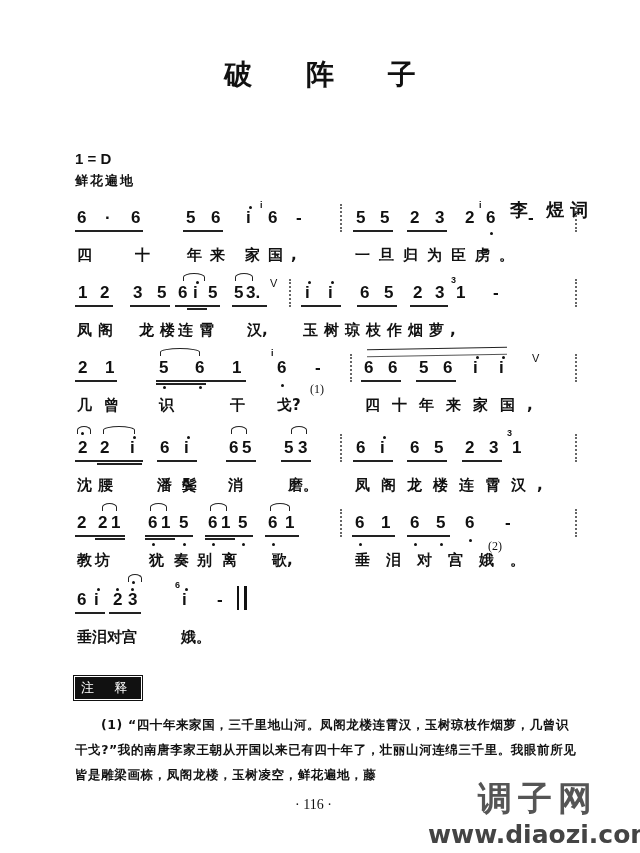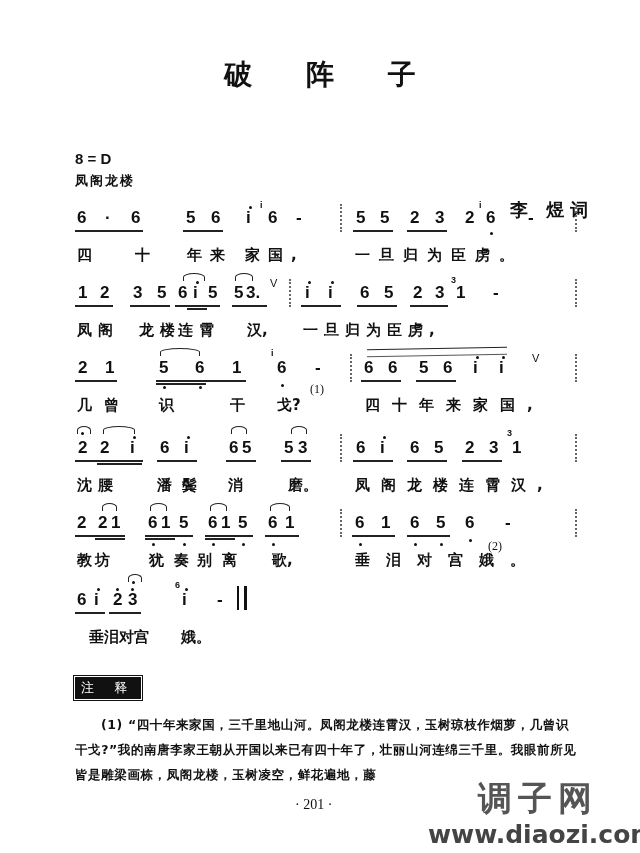--- a/index.html
+++ b/index.html
@@ -30,22 +30,22 @@
                font-size:13px; padding:1px 5px; letter-spacing:8px; border:1px solid #111; outline:1px solid #111; outline-offset:1px; }
   .annotation { position:absolute; top:712px; left:75px; width:502px; font-size:12.5px; line-height:25px; font-weight:bold; text-indent:26px; letter-spacing:0.6px; }
   .page-num { position:absolute; top:797px; left:295px; font-size:14px; font-family:"Liberation Serif", serif; }
   .wm1 { position:absolute; top:776px; left:478px; font-size:34px; font-weight:bold; color:#555; letter-spacing:6px; }
   .wm2 { position:absolute; top:820px; left:428px; font-size:25px; font-weight:bold; color:#444; font-family:"DejaVu Sans", sans-serif; }
 </style>
 </head>
 <body>
 
 <div class="title">破 阵 子</div>
-<div class="key">8 = D</div>
-<div class="tempo">凤阁龙楼</div>
+<div class="key">1 = D</div>
+<div class="tempo">鲜花遍地</div>
 <div class="lyricist">李 煜词</div>
 
 <div class="row" style="top:208px;">
   <div class="notes">
     <span class="cell" style="left:2px">6</span>
     <span class="cell" style="left:30px">·</span>
     <span class="cell" style="left:56px">6</span>
     <div class="ul" style="left:0; top:22px; width:68px"></div>
     <span class="cell" style="left:111px">5</span>
     <span class="cell" style="left:136px">6</span>
@@ -113,21 +113,21 @@
     <span class="grace" style="left:376px; top:-8px">3</span>
     <span class="cell" style="left:381px">1</span>
     <span class="cell" style="left:418px">-</span>
     <div class="bar" style="left:500px"></div>
   </div>
   <div class="lyrics">
     <span class="lyr" style="left:2px; letter-spacing:6px">凤阁</span>
     <span class="lyr" style="left:64px; letter-spacing:6px">龙楼</span>
     <span class="lyr" style="left:103px; letter-spacing:6px">连霄</span>
     <span class="lyr" style="left:172px">汉,</span>
-    <span class="lyr" style="left:228px; letter-spacing:6px">一旦归为臣虏,</span>
+    <span class="lyr" style="left:228px; letter-spacing:6px">玉树琼枝作烟萝,</span>
   </div>
 </div>
 
 <div class="row" style="top:358px;">
   <div class="notes">
     <span class="cell" style="left:3px">2</span>
     <span class="cell" style="left:30px">1</span>
     <div class="ul" style="left:0; top:22px; width:42px"></div>
     <span class="slur" style="left:85px; top:-10px; width:38px"></span>
     <span class="cell" style="left:84px">5</span>
@@ -280,22 +280,22 @@
     <span class="cell" style="left:53px">3</span>
     <span class="dot-above" style="left:56px; top:-2px"></span>
     <div class="ul" style="left:34px; top:22px; width:32px"></div>
     <span class="grace" style="left:100px; top:-10px">6</span>
     <span class="cell" style="left:107px">i</span>
     <span class="dot-above" style="left:110px; top:-2px"></span>
     <span class="cell" style="left:142px">-</span>
     <div class="final-bar" style="left:162px; top:-4px"></div>
   </div>
   <div class="lyrics">
-    <span class="lyr" style="left:14px">垂泪对宫</span>
+    <span class="lyr" style="left:2px">垂泪对宫</span>
     <span class="lyr" style="left:106px">娥。</span>
   </div>
 </div>
 
 <div class="notes-box">注 释</div>
 <div class="annotation">(1) “四十年来家国，三千里地山河。凤阁龙楼连霄汉，玉树琼枝作烟萝，几曾识干戈?”我的南唐李家王朝从开国以来已有四十年了，壮丽山河连绵三千里。我眼前所见皆是雕梁画栋，凤阁龙楼，玉树凌空，鲜花遍地，藤</div>
-<div class="page-num">· 201 ·</div>
+<div class="page-num">· 116 ·</div>
 <div class="wm1">调子网</div>
 <div class="wm2">www.diaozi.com</div>
 
 </body></html>

